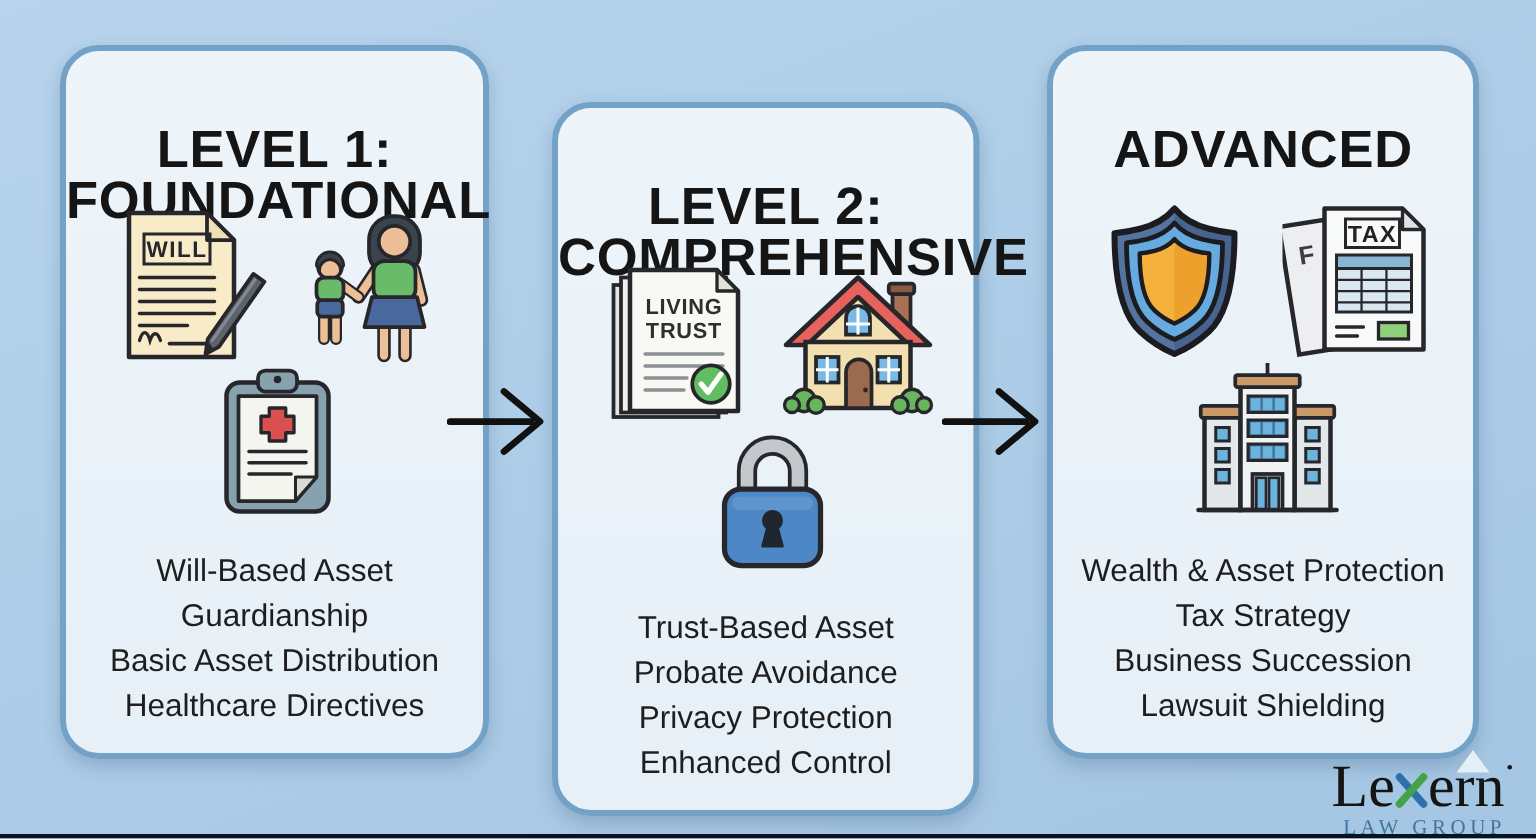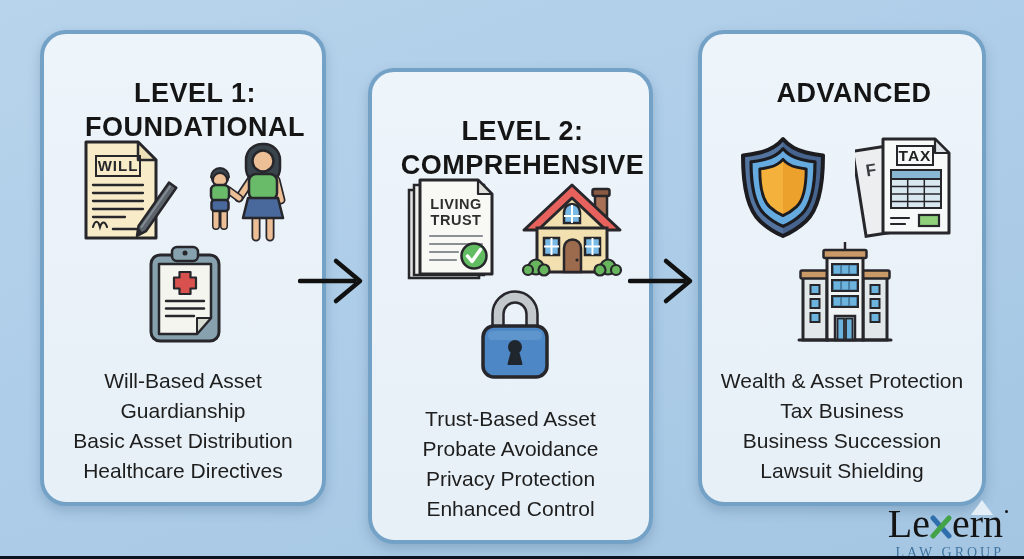--- a/index.html
+++ b/index.html
@@ -11,22 +11,22 @@
   .card{
     position:absolute;top:30px;height:476px;box-sizing:border-box;
     background:linear-gradient(180deg,#edf4fa 0%,#e7f0f7 100%);
     border:4px solid #74a2c7;border-radius:26px;
     box-shadow:0 5px 12px rgba(60,95,130,.28);
   }
   .card1{left:40px;width:286px;}
   .card2{left:368px;width:285px;margin-top:38px;}
   .card3{left:698px;width:288px;}
   .card-title{
-    position:absolute;top:20px;left:12px;width:100%;text-align:center;
-    font-weight:700;font-size:27px;line-height:34px;letter-spacing:.5px;color:#151515;
+    position:absolute;top:20px;left:0;width:100%;text-align:center;
+    font-weight:700;font-size:35px;line-height:34px;letter-spacing:.5px;color:#151515;
   }
   .card-title span{display:block;}
   .icon{position:absolute;}
   .items{
     position:absolute;top:332px;left:0;width:100%;margin:0;padding:0;
     list-style:none;text-align:center;font-size:21px;line-height:30px;color:#1e1e1e;
   }
   .arrow{position:absolute;top:255px;width:70px;height:52px;}
   .arrow1{left:298px;} .arrow2{left:628px;}
   .tri{
@@ -264,21 +264,21 @@
           <rect x="54.8" y="57.5" width="6.5" height="8" fill="#6cb4dd"></rect>
       </g>
       <rect x="40" y="76" width="20" height="24" fill="#cfe4ef" stroke="#26262b" stroke-width="2.5"></rect>
       <rect x="42.5" y="78.5" width="6.5" height="21.5" fill="#6cb4dd" stroke="#26262b" stroke-width="1.8"></rect>
       <rect x="51" y="78.5" width="6.5" height="21.5" fill="#6cb4dd" stroke="#26262b" stroke-width="1.8"></rect>
       <line x1="4" y1="100" x2="96" y2="100" stroke="#26262b" stroke-width="3" stroke-linecap="round"></line>
     </svg>
 
     <ul class="items">
       <li>Wealth &amp; Asset Protection</li>
-      <li>Tax Business</li>
+      <li>Tax Strategy</li>
       <li>Business Succession</li>
       <li>Lawsuit Shielding</li>
     </ul>
   </section>
 
   <svg class="arrow arrow1" viewBox="0 0 70 52">
     <line x1="2" y1="26" x2="56" y2="26" stroke="#111111" stroke-width="4.5" stroke-linecap="round"></line>
     <polyline points="38,6 62,26 38,46" fill="none" stroke="#111111" stroke-width="4.5" stroke-linecap="round" stroke-linejoin="round"></polyline>
   </svg>
   <svg class="arrow arrow2" viewBox="0 0 70 52">

